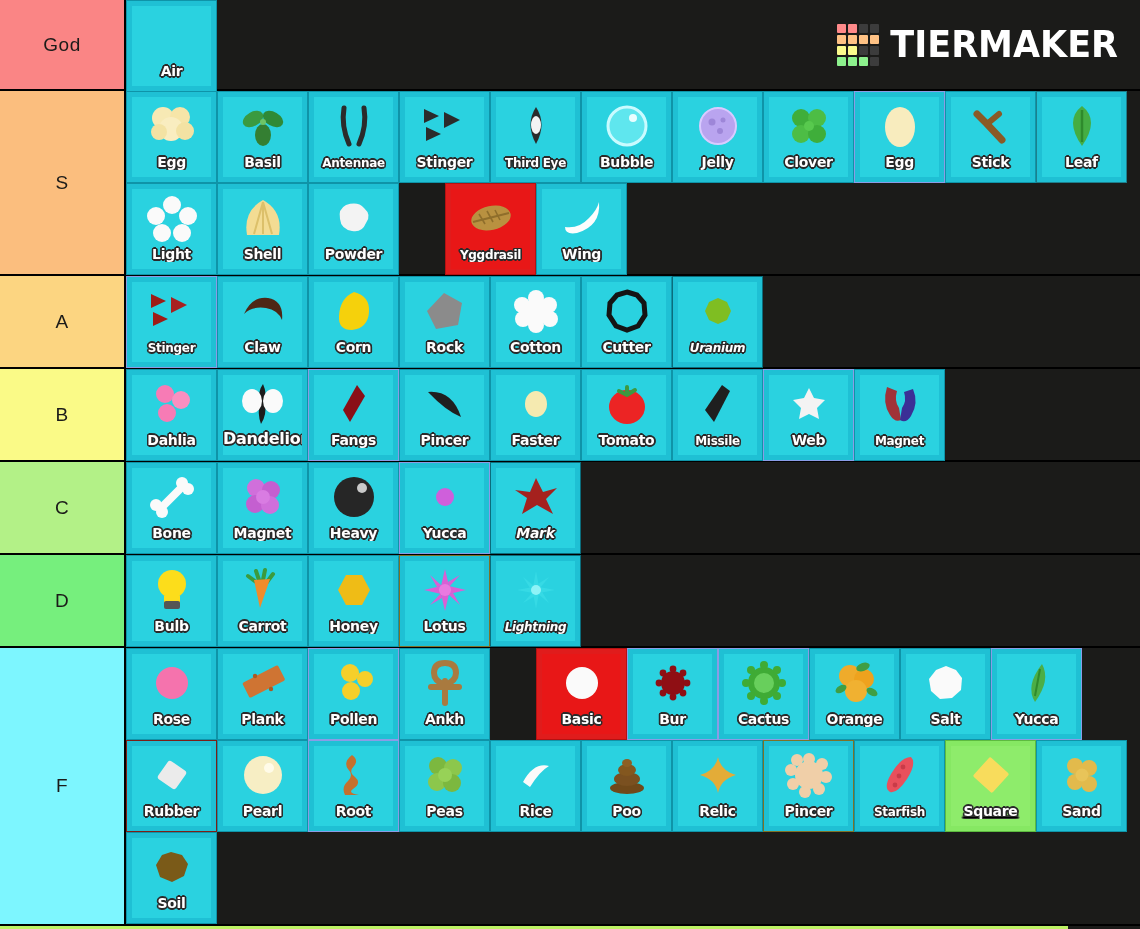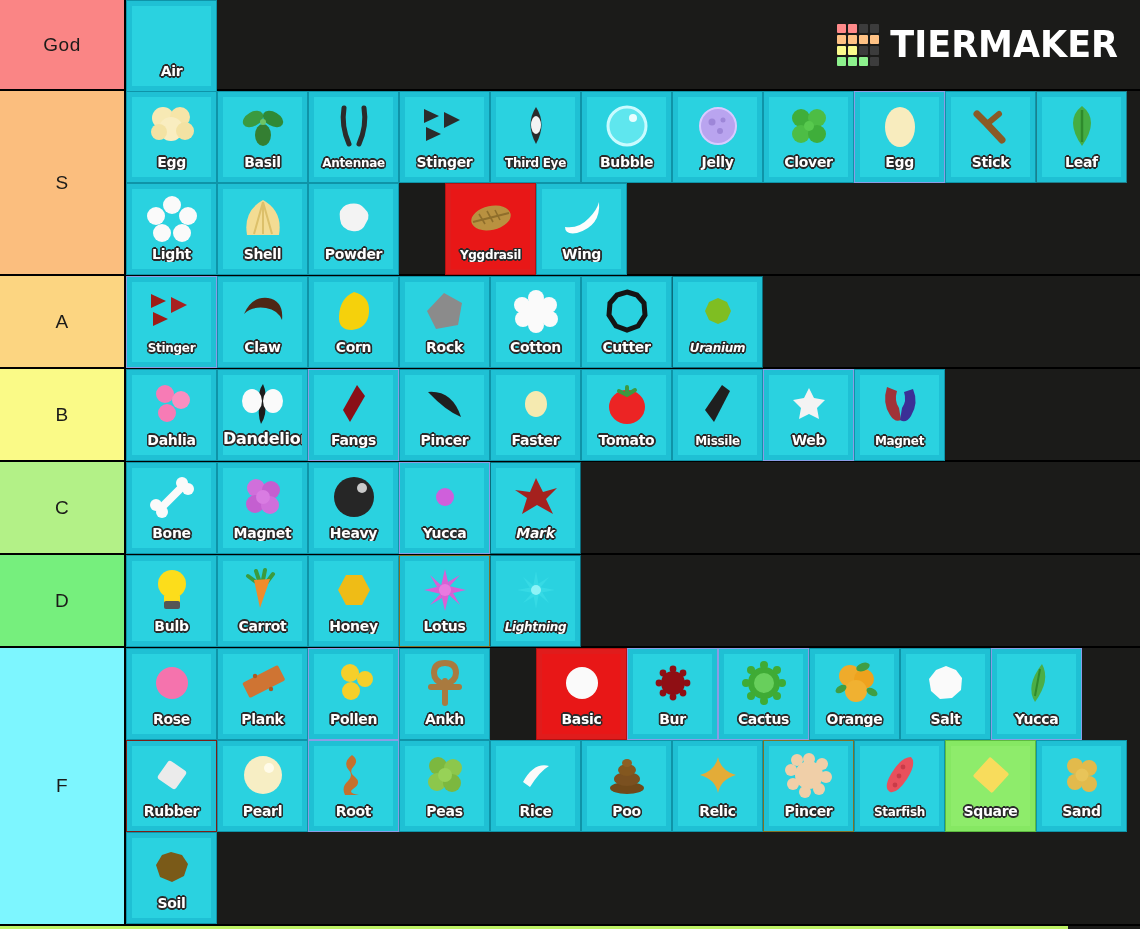--- a/index.html
+++ b/index.html
@@ -87,21 +87,21 @@
     white-space: nowrap;
     overflow: hidden;
   }
   .tile .cap.small { font-size: 12px; }
   .tile .cap.xsmall { font-size: 16px; }
 
   
   .tile.red { background: #e01c1c; border-color: #b51212; margin-left: 46px; }
   .tile.red .inner { background: #e81717; }
   .tile.green { background: #86e863; border-color: #5dbb3f; }
-  .tile.green .inner { background: #8eec6b; }
+  .tile.green .inner { background: #8eec6b; text-decoration: underline; }
   .tile.hl-blue { border-color: #8a9ce6; }
   .tile.hl-maroon { border-color: #7d1f16; }
   .tile.hl-olive { border-color: #7e7227; }
   .tile.hl-teal { border-color: #0b6d7c; font-style: italic; }
   .tile.hl-dark { border-color: #1d7f8c; }
 
   
   .header-row { display: flex; width: 1140px; border-bottom: 2px solid #000; }
   .header-rest {
     flex: 1 1 auto;

